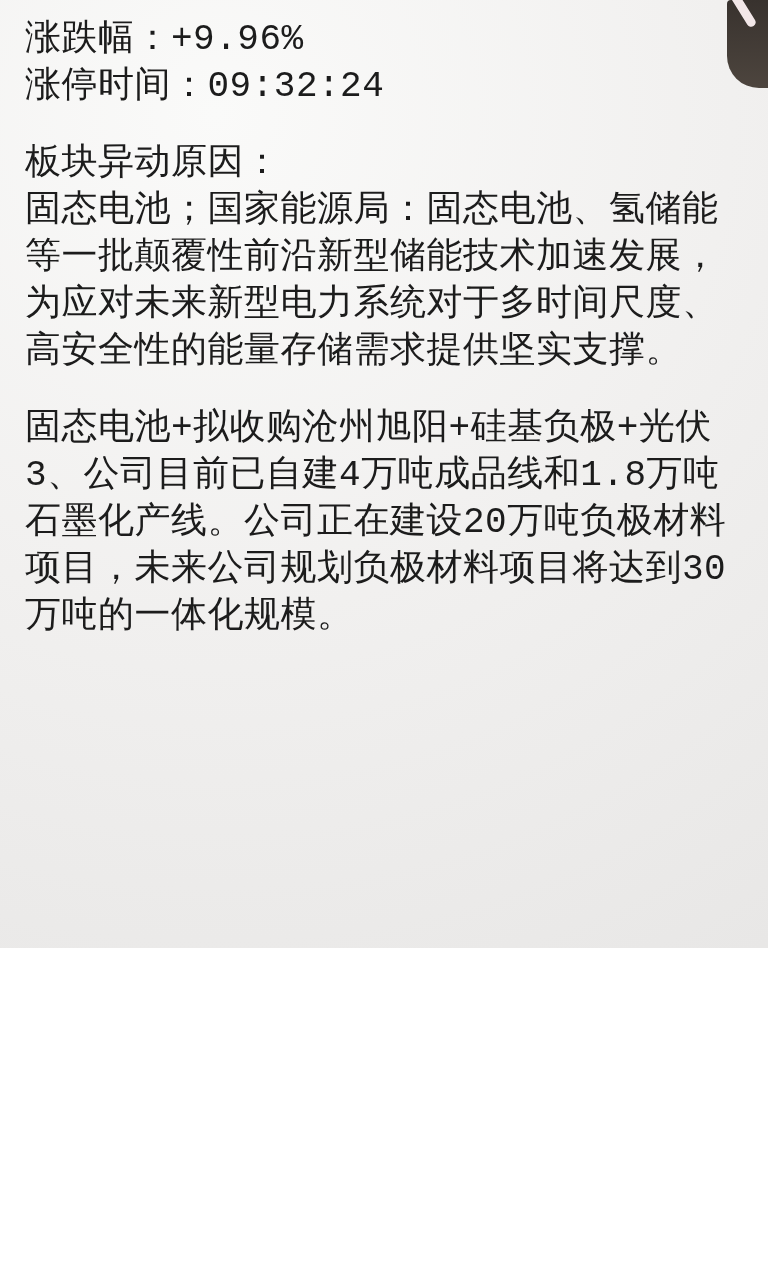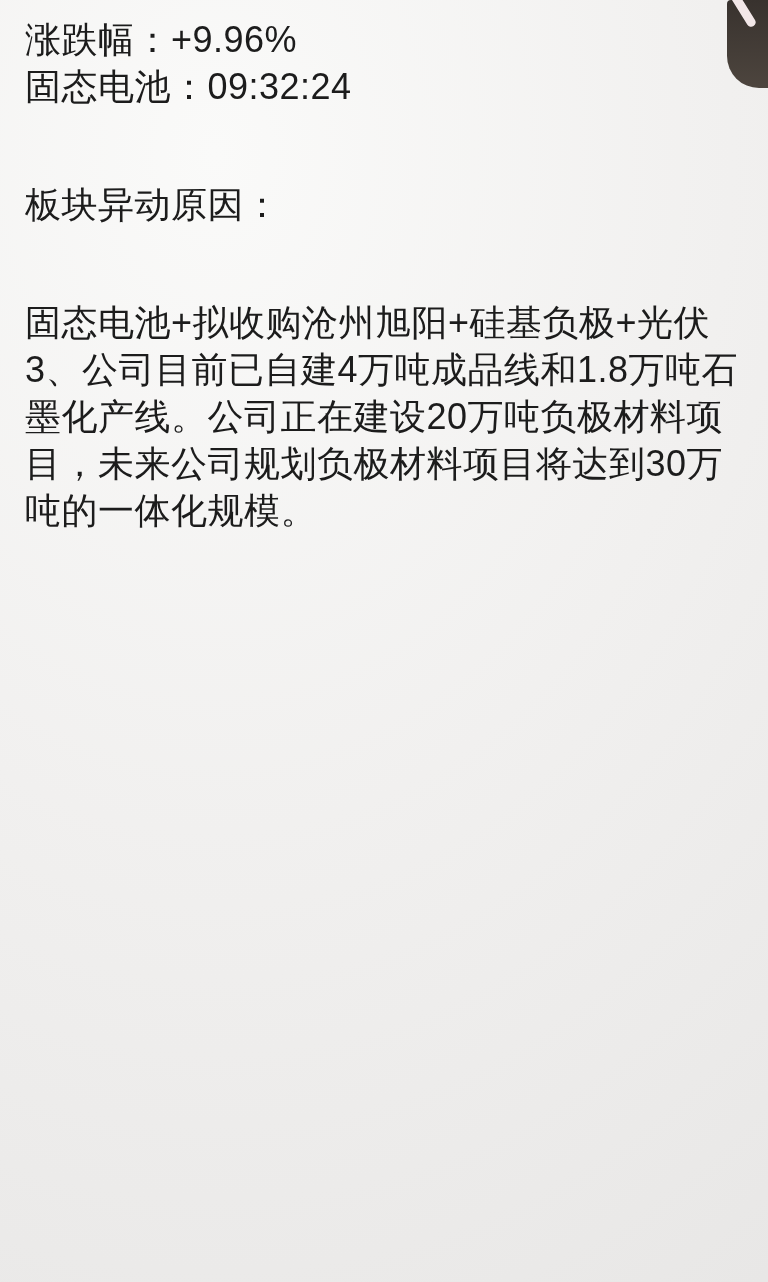--- a/index.html
+++ b/index.html
@@ -8,44 +8,45 @@
   }
   body {
     width: 768px;
     height: 1282px;
     overflow: hidden;
     font-family: "Liberation Sans", sans-serif;
   }
   .page {
     position: relative;
     width: 768px;
-    height: 1282px;
+    height: 948px;
     overflow: hidden;
     background:
       radial-gradient(140% 110% at 28% 12%,
         var(--bg-light, #fafaf9) 0%,
         var(--bg-mid, #f1f0ef) 48%,
         var(--bg-dark, #e7e6e5) 100%);
+    font-family: Liberation Mono, monospace;
   }
   .doc {
     position: absolute;
     left: 25px;
     top: 16px;
     width: 722px;
     font-size: 36px;
     line-height: 47px;
     letter-spacing: 0.5px;
     color: var(--text, #1c1c1c);
     font-weight: 400;
   }
   .line {
     white-space: nowrap;
   }
   .section {
-    margin-top: 71px; 
+    margin-top: 30px; 
   }
   .heading {
     margin: 0;
   }
   .para {
     margin: 0;
     word-break: break-all;
     overflow-wrap: anywhere;
   }
   
@@ -75,24 +76,25 @@
 </style>
 </head>
 <body>
 
 <div class="page">
 
   <div class="doc">
 
     <div class="line"><span>涨跌幅：</span><span>+9.96%</span></div>
 
-    <div class="line"><span>固态电池：</span><span>09:32:24</span></div>
+    <div class="line"><span>涨停时间：</span><span>09:32:24</span></div>
 
     <div class="section">
       <div class="heading">板块异动原因：</div>
+      <p class="para">固态电池；国家能源局：固态电池、氢储能等一批颠覆性前沿新型储能技术加速发展，为应对未来新型电力系统对于多时间尺度、高安全性的能量存储需求提供坚实支撑。</p>
     </div>
 
     <div class="section">
       <p class="para">固态电池+拟收购沧州旭阳+硅基负极+光伏</p>
       <p class="para">3、公司目前已自建4万吨成品线和1.8万吨石墨化产线。公司正在建设20万吨负极材料项目，未来公司规划负极材料项目将达到30万吨的一体化规模。</p>
 
     </div>
 
   </div>
 

